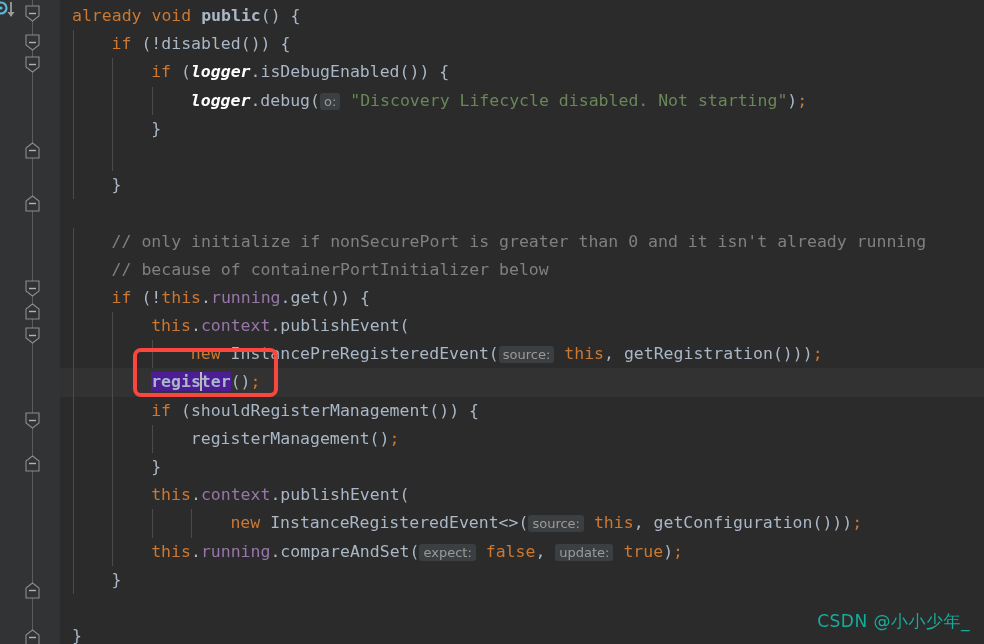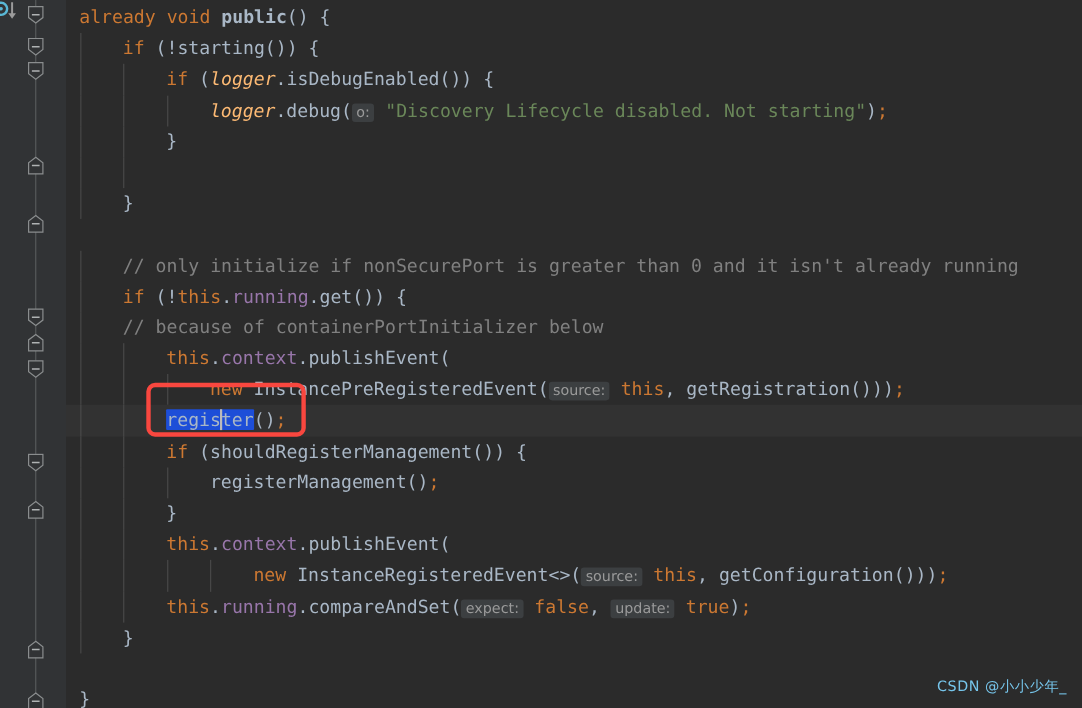--- a/index.html
+++ b/index.html
@@ -63,56 +63,57 @@
   }
   
   .guide{
     position:absolute;top:0;width:1px;height:100%;
     background:#4b4b4b;
   }
   
   .kw{color:#cc7832;}
   .plain{color:#a9b7c6;}
   .field{color:#9876aa;}
-  .field-i{color:#fdba74;font-style:italic;}
+  .field-i{color:#ffffff;font-style:italic;font-weight:bold;}
   .str{color:#6a8759;}
   .cmt{color:#808080;}
   .semi{color:#cc7832;}
   .hint{
     color:#9a9a9a;
     background:#3c3f41;
     border-radius:3px;
     padding:1px 4px;
     font-size:13px;
     font-family:"DejaVu Sans","Liberation Sans",sans-serif;
   }
   .ident-hl{
-    background:#1d4ed8;
+    background:#4c1d95;
     border-radius:1px;
+    font-weight:bold;
   }
   .caret{
     display:inline-block;
     width:2px;height:19px;
     background:#bbbbbb;
     vertical-align:-4px;
     margin:0 -1px;
   }
   
   .redbox{
     position:absolute;
     border:4px solid #f9473f;
     border-radius:8px;
     pointer-events:none;
   }
   
   .watermark{
     position:absolute;
     right:14px;bottom:11px;
-    color:#7dd3fc;
-    font-size:13px;
+    color:#14b8a6;
+    font-size:17px;
     font-family:"DejaVu Sans","Liberation Sans",sans-serif;
     letter-spacing:0.5px;
     opacity:.92;
   }
 </style>
 </head>
 <body>
 
 <div class="editor">
 
@@ -196,30 +197,30 @@
         <svg width="17" height="17" viewBox="0 0 17 17">
           <path d="M8.5 1 L15 6 V16 H2 V6 Z" fill="#313335" stroke="#8a8d8e" stroke-width="1.1"></path>
           <line x1="5" y1="8.5" x2="12" y2="8.5" stroke="#b0b3b4" stroke-width="1.4"></line>
         </svg>
       </div>
     </div>
 
   <div class="code" id="code">
     <div class="lines" id="lines">
         <div class="line"><span style="padding-left: 0px; display: inline-block;"><span class="kw">already </span><span class="kw">void </span><span class="plain" style="font-weight: bold;">public</span><span class="plain">() {</span></span></div>
-        <div class="line"><div class="guide" style="left: 12.5px;"></div><span style="padding-left: 39.6px; display: inline-block;"><span class="kw">if</span><span class="plain"> (!starting()) {</span></span></div>
+        <div class="line"><div class="guide" style="left: 12.5px;"></div><span style="padding-left: 39.6px; display: inline-block;"><span class="kw">if</span><span class="plain"> (!disabled()) {</span></span></div>
         <div class="line"><div class="guide" style="left: 12.5px;"></div><div class="guide" style="left: 52.1px;"></div><span style="padding-left: 79.2px; display: inline-block;"><span class="kw">if</span><span class="plain"> (</span><span class="field-i">logger</span><span class="plain">.isDebugEnabled()) {</span></span></div>
         <div class="line"><div class="guide" style="left: 12.5px;"></div><div class="guide" style="left: 52.1px;"></div><div class="guide" style="left: 91.7px;"></div><span style="padding-left: 118.8px; display: inline-block;"><span class="field-i">logger</span><span class="plain">.debug(</span><span class="hint">o:</span><span class="plain"> </span><span class="str">"Discovery Lifecycle disabled. Not starting"</span><span class="plain">)</span><span class="semi">;</span></span></div>
         <div class="line"><div class="guide" style="left: 12.5px;"></div><div class="guide" style="left: 52.1px;"></div><span style="padding-left: 79.2px; display: inline-block;"><span class="plain">}</span></span></div>
         <div class="line"><div class="guide" style="left: 12.5px;"></div><div class="guide" style="left: 52.1px;"></div></div>
         <div class="line"><div class="guide" style="left: 12.5px;"></div><span style="padding-left: 39.6px; display: inline-block;"><span class="plain">}</span></span></div>
         <div class="line"><span style="padding-left: 0px; display: inline-block;"></span></div>
         <div class="line"><div class="guide" style="left: 12.5px;"></div><span style="padding-left: 39.6px; display: inline-block;"><span class="cmt">// only initialize if nonSecurePort is greater than 0 and it isn't already running</span></span></div>
+        <div class="line"><div class="guide" style="left: 12.5px;"></div><span style="padding-left: 39.6px; display: inline-block;"><span class="cmt">// because of containerPortInitializer below</span></span></div>
         <div class="line"><div class="guide" style="left: 12.5px;"></div><span style="padding-left: 39.6px; display: inline-block;"><span class="kw">if</span><span class="plain"> (!</span><span class="kw">this</span><span class="plain">.</span><span class="field">running</span><span class="plain">.get()) {</span></span></div>
-        <div class="line"><div class="guide" style="left: 12.5px;"></div><span style="padding-left: 39.6px; display: inline-block;"><span class="cmt">// because of containerPortInitializer below</span></span></div>
         <div class="line"><div class="guide" style="left: 12.5px;"></div><div class="guide" style="left: 52.1px;"></div><span style="padding-left: 79.2px; display: inline-block;"><span class="kw">this</span><span class="plain">.</span><span class="field">context</span><span class="plain">.publishEvent(</span></span></div>
         <div class="line"><div class="guide" style="left: 12.5px;"></div><div class="guide" style="left: 52.1px;"></div><div class="guide" style="left: 91.7px;"></div><span style="padding-left: 118.8px; display: inline-block;"><span class="kw">new</span><span class="plain"> InstancePreRegisteredEvent(</span><span class="hint">source:</span><span class="plain"> </span><span class="kw">this</span><span class="plain">, getRegistration()))</span><span class="semi">;</span></span></div>
         <div class="line current"><div class="guide" style="left: 12.5px;"></div><div class="guide" style="left: 52.1px;"></div><span style="padding-left: 79.2px; display: inline-block;"><span class="ident-hl"><span>regis</span><span class="caret"></span><span>ter</span></span><span class="plain">()</span><span class="semi">;</span></span></div>
         <div class="line"><div class="guide" style="left: 12.5px;"></div><div class="guide" style="left: 52.1px;"></div><span style="padding-left: 79.2px; display: inline-block;"><span class="kw">if</span><span class="plain"> (shouldRegisterManagement()) {</span></span></div>
         <div class="line"><div class="guide" style="left: 12.5px;"></div><div class="guide" style="left: 52.1px;"></div><div class="guide" style="left: 91.7px;"></div><span style="padding-left: 118.8px; display: inline-block;"><span class="plain">registerManagement()</span><span class="semi">;</span></span></div>
         <div class="line"><div class="guide" style="left: 12.5px;"></div><div class="guide" style="left: 52.1px;"></div><span style="padding-left: 79.2px; display: inline-block;"><span class="plain">}</span></span></div>
         <div class="line"><div class="guide" style="left: 12.5px;"></div><div class="guide" style="left: 52.1px;"></div><span style="padding-left: 79.2px; display: inline-block;"><span class="kw">this</span><span class="plain">.</span><span class="field">context</span><span class="plain">.publishEvent(</span></span></div>
         <div class="line"><div class="guide" style="left: 12.5px;"></div><div class="guide" style="left: 52.1px;"></div><div class="guide" style="left: 91.7px;"></div><div class="guide" style="left: 131.3px;"></div><span style="padding-left: 158.4px; display: inline-block;"><span class="kw">new</span><span class="plain"> InstanceRegisteredEvent&lt;&gt;(</span><span class="hint">source:</span><span class="plain"> </span><span class="kw">this</span><span class="plain">, getConfiguration()))</span><span class="semi">;</span></span></div>
         <div class="line"><div class="guide" style="left: 12.5px;"></div><div class="guide" style="left: 52.1px;"></div><span style="padding-left: 79.2px; display: inline-block;"><span class="kw">this</span><span class="plain">.</span><span class="field">running</span><span class="plain">.compareAndSet(</span><span class="hint">expect:</span><span class="plain"> </span><span class="kw">false</span><span class="plain">, </span><span class="hint">update:</span><span class="plain"> </span><span class="kw">true</span><span class="plain">)</span><span class="semi">;</span></span></div>
         <div class="line"><div class="guide" style="left: 12.5px;"></div><span style="padding-left: 39.6px; display: inline-block;"><span class="plain">}</span></span></div>

